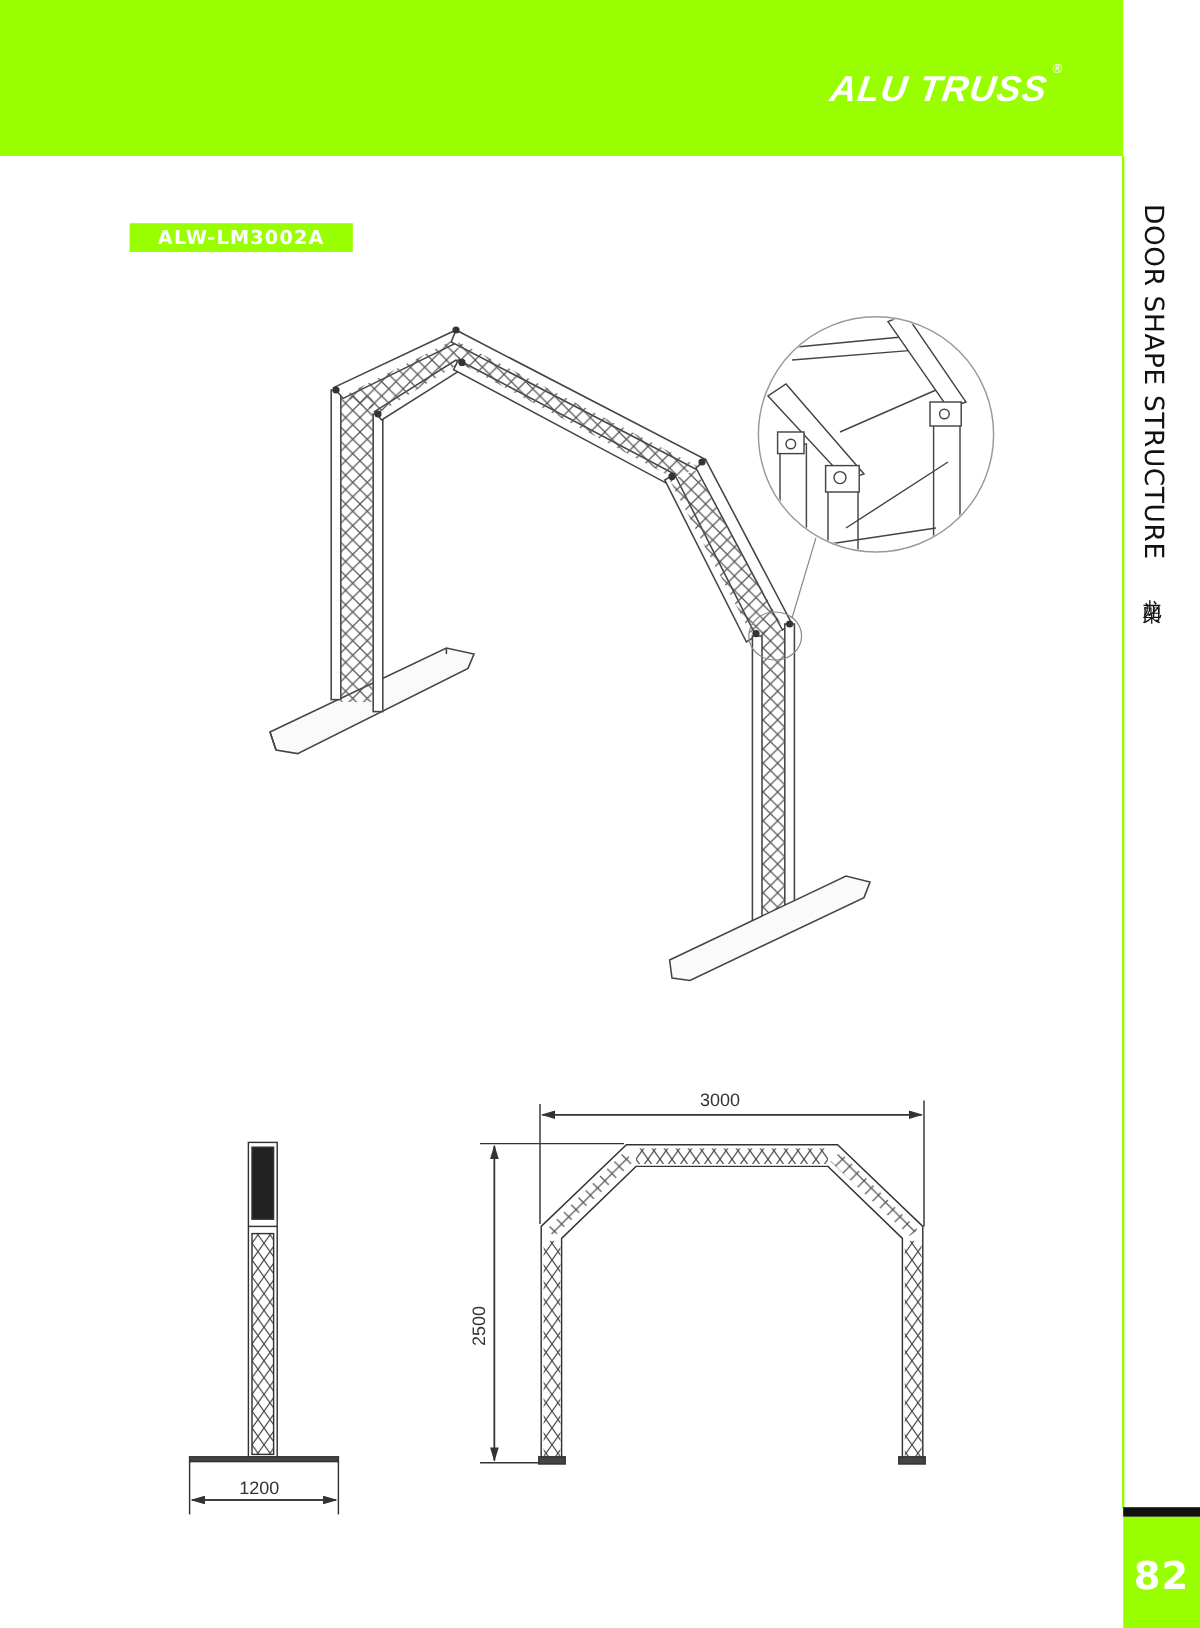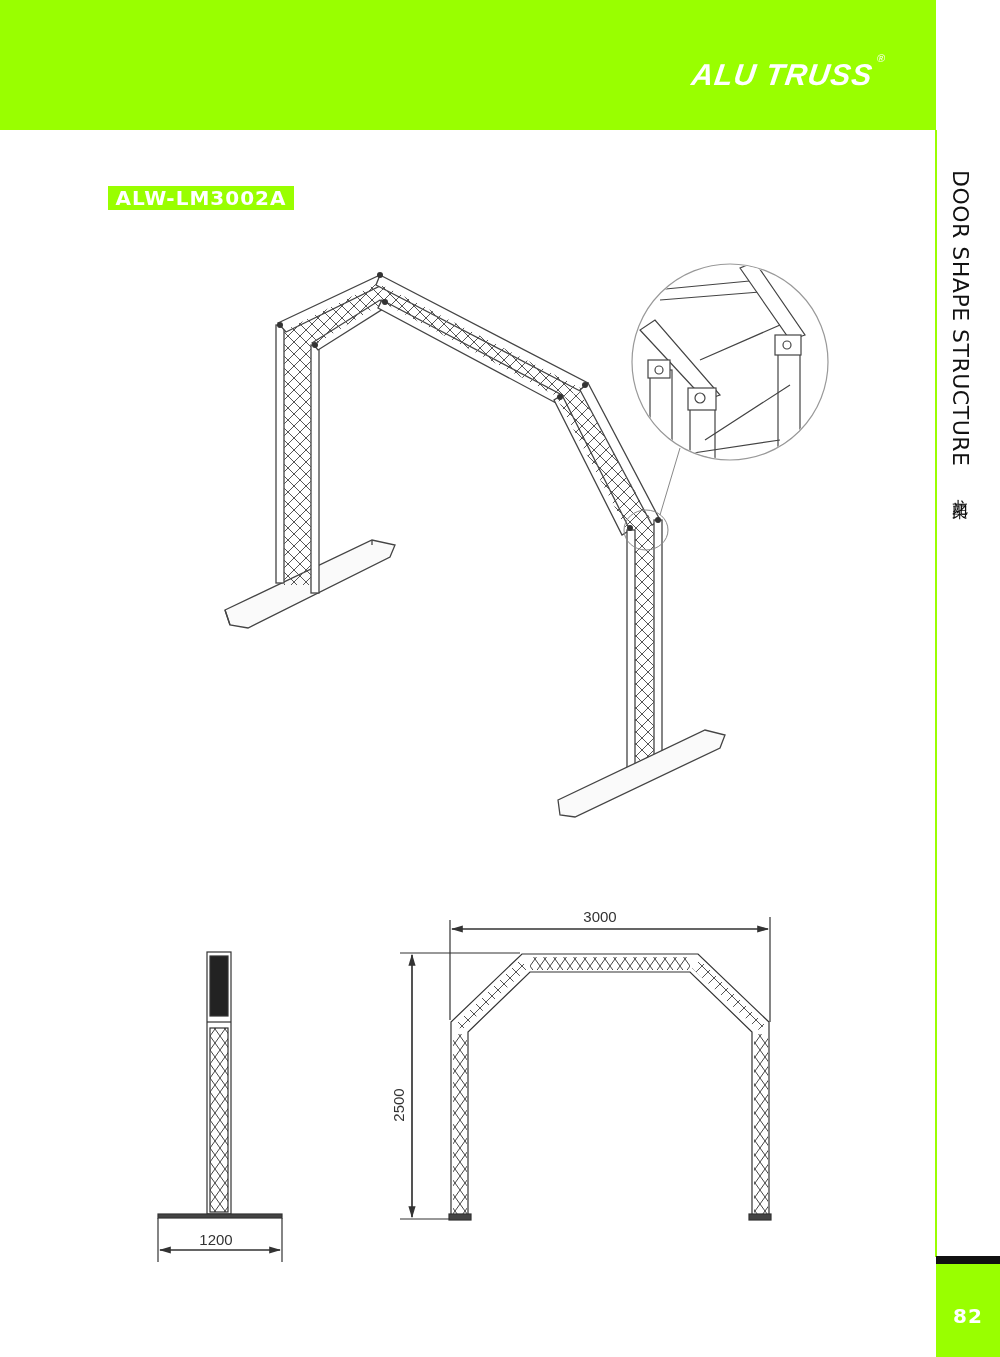--- a/index.html
+++ b/index.html
@@ -5,22 +5,22 @@
   html, body { margin:0; padding:0; }
   body { width:1000px; height:1357px; position:relative; background:#ffffff; overflow:hidden; font-family:"DejaVu Sans", sans-serif; }
   .header { position:absolute; left:0; top:0; width:936px; height:130px; background:#99ff00; }
   .brand { position:absolute; right:52px; top:58px; color:#fff; font-family:"Liberation Sans", sans-serif; font-weight:bold; font-style:italic; font-size:30px; letter-spacing:1px; transform:skewX(-8deg); }
   .brand sup { font-size:11px; font-weight:normal; font-style:normal; vertical-align:top; position:relative; top:-6px; margin-left:2px; }
   .sideline { position:absolute; left:935px; top:130px; width:2px; height:1127px; background:#99ff00; }
   .sidebar-title { position:absolute; left:948px; top:170px; writing-mode:vertical-rl; font-family:"DejaVu Sans", sans-serif; font-size:22px; color:#111; letter-spacing:0.5px; white-space:nowrap; }
   .sidebar-title .cn { font-size:16px; margin-top:12px; letter-spacing:2px; }
   .page-black { position:absolute; left:936px; top:1256px; width:64px; height:8px; background:#111; }
   .page-box { position:absolute; left:936px; top:1264px; width:64px; height:93px; background:#99ff00; }
-  .page-num { position:absolute; left:0; right:0; top:40px; text-align:center; color:#fff; font-family:"DejaVu Sans", sans-serif; font-weight:bold; font-size:20px; letter-spacing:1px; }
-  .model-tag { position:absolute; left:108px; top:186px; width:186px; height:24px; background:#99ff00; color:#fff; font-family:"DejaVu Sans", sans-serif; font-weight:bold; font-size:20px; line-height:24px; text-align:center; letter-spacing:1px; }
+  .page-num { position:absolute; left:0; right:0; top:30px; text-align:center; color:#fff; font-family:"DejaVu Sans", sans-serif; font-weight:bold; font-size:32px; letter-spacing:1px; }
+  .model-tag { position:absolute; left:108px; top:186px; width:186px; height:24px; background:#99ff00; color:#fff; font-family:"DejaVu Sans", sans-serif; font-weight:bold; font-size:16px; line-height:24px; text-align:center; letter-spacing:1px; }
   svg { position:absolute; left:0; top:0; }
   .dim { font-family:"Liberation Sans Narrow","Liberation Sans", sans-serif; font-size:15px; fill:#333; }
 </style>
 </head>
 <body>
 
 <div class="header">
   <div class="brand"><span>ALU TRUSS</span><sup>®</sup></div>
 </div>
 

